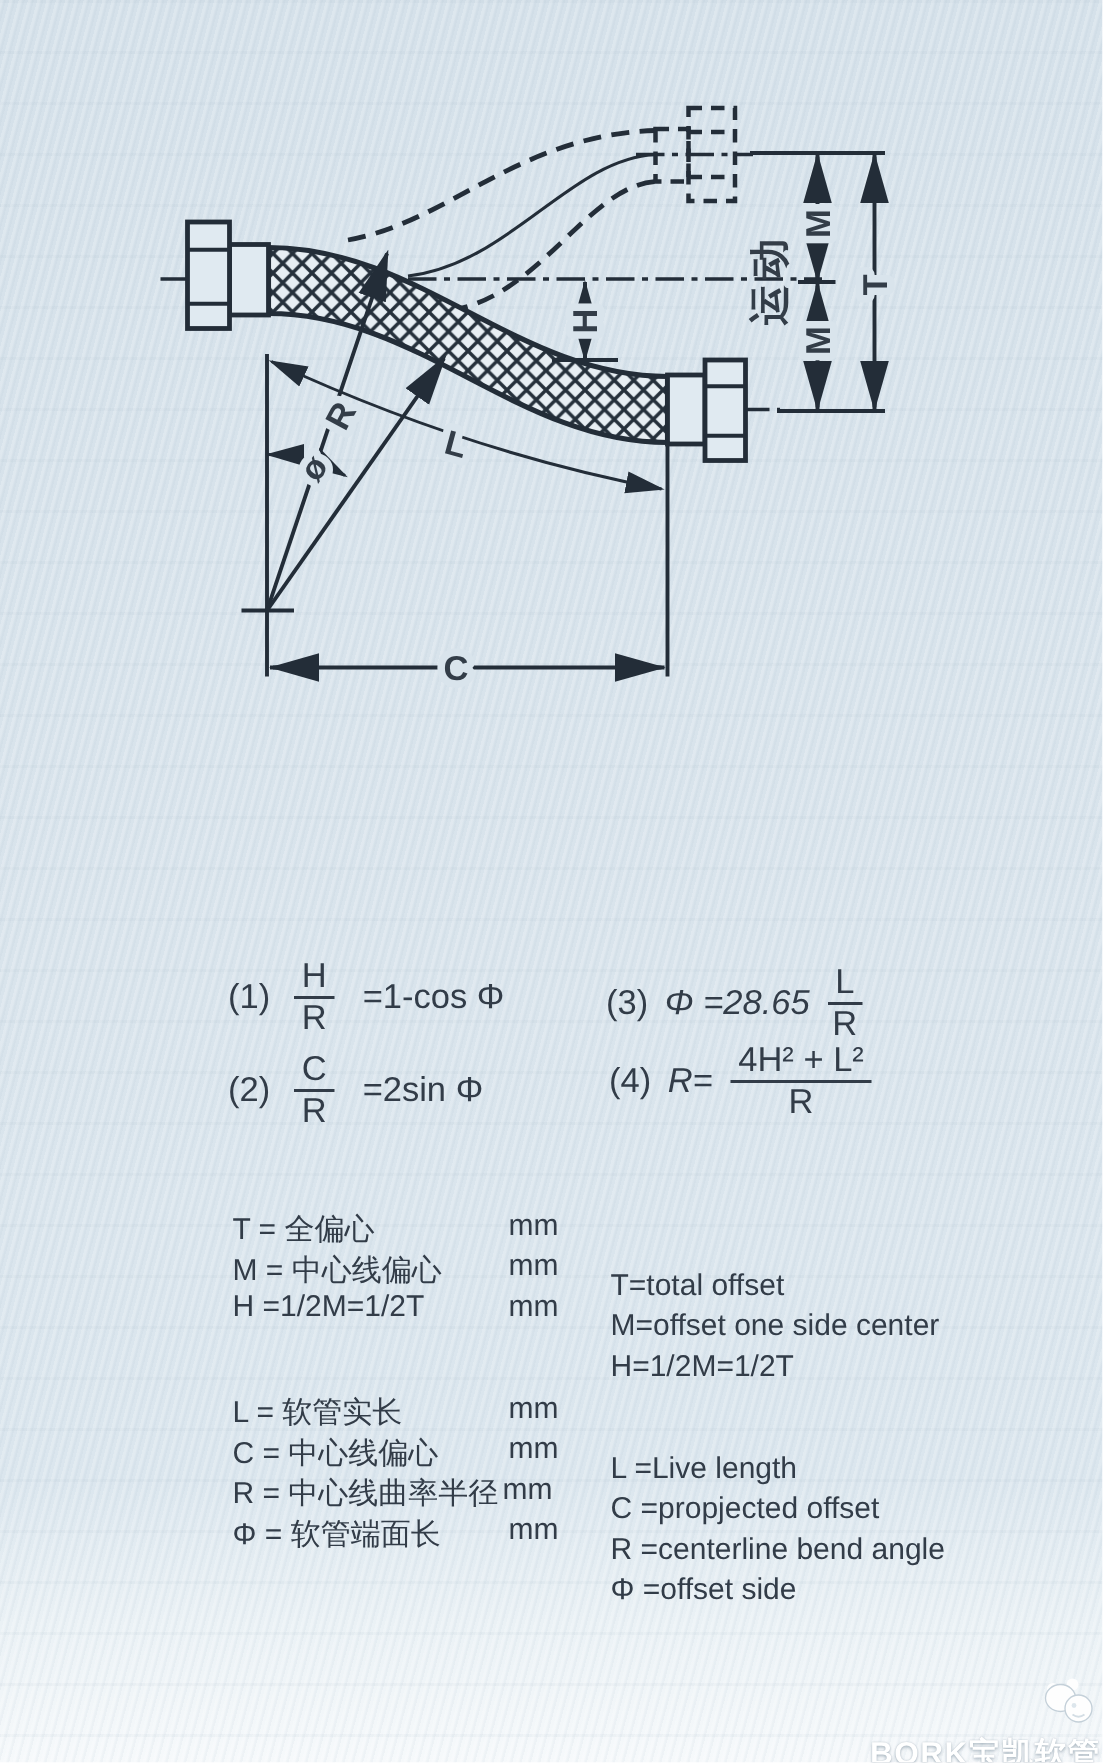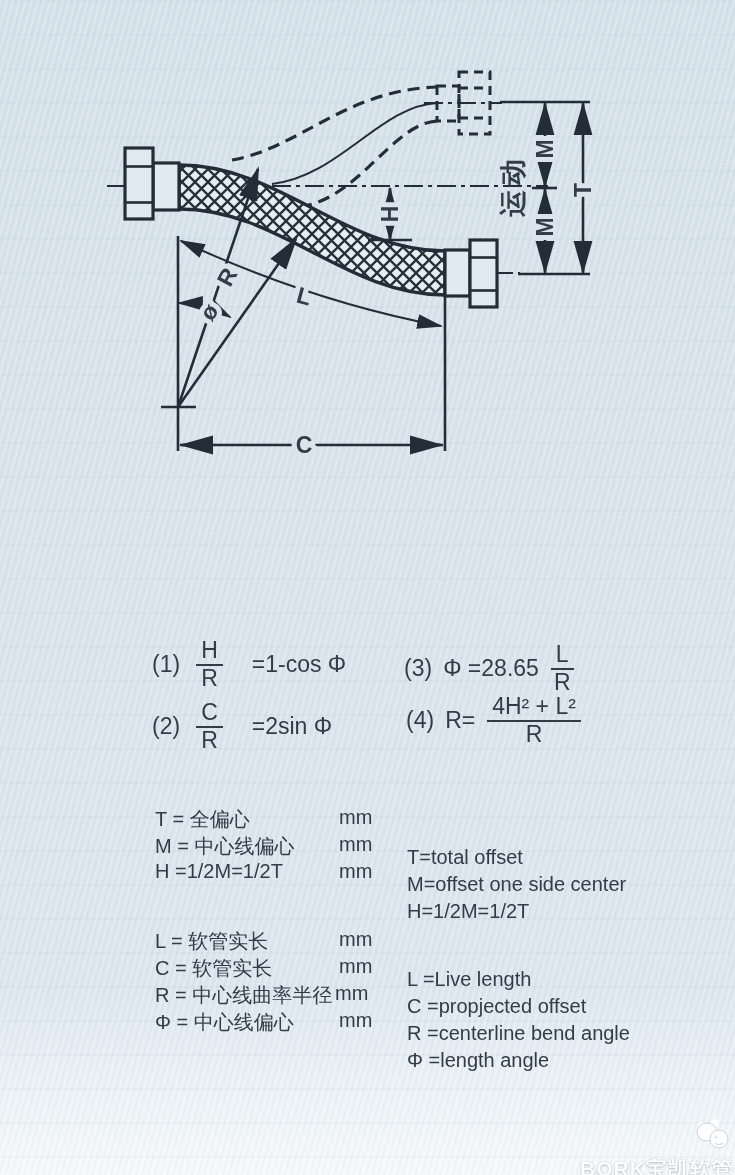--- a/index.html
+++ b/index.html
@@ -18,22 +18,22 @@
   svg .dsh2{stroke:#232d38;stroke-dasharray:9 6;stroke-width:3;fill:none;}
   svg .fit{fill:#e0eaf1;stroke:#232d38;stroke-width:3.2;}
   svg .dimtxt{font-family:"Liberation Sans",sans-serif;font-size:23px;font-weight:600;fill:#333d48;}
   svg .halo{paint-order:stroke;stroke:#d9e4ec;stroke-width:10px;stroke-linejoin:round;}
   svg .motion{font-size:27px;letter-spacing:4px;font-weight:600;fill:#333d48;}
   .formula{position:absolute;display:flex;align-items:center;color:#323c48;font-size:23px;white-space:nowrap;}
   .idx{margin-right:11px;}
   .frac{display:inline-flex;flex-direction:column;align-items:center;line-height:1.12;margin:0 5px;}
   .frac .den{border-top:2.3px solid #323c48;align-self:stretch;text-align:center;}
   .frac .num{padding:0 5px;}
-  .lhs{margin-right:7px;}
-  .rhs{margin-left:24px;}
+  .lhs{margin-right:7px;font-style:italic;}
+  .rhs{margin-left:14px;}
   .legend{position:absolute;color:#323c48;font-size:20px;}
   .lrow{position:relative;height:27px;white-space:nowrap;}
   .lzh{position:absolute;left:0;}
   .lmm{position:absolute;left:184px;}
   .len{position:absolute;left:252px;margin-top:40px;}
   .wm{position:absolute;left:580px;top:1117px;display:flex;align-items:flex-end;gap:4px;flex-direction:column;}
   .wm-text{color:#ffffff;font-size:21px;font-weight:bold;letter-spacing:1px;
     text-shadow:0 1px 2px rgba(138,154,168,.55),0 0 1px rgba(138,154,168,.65);}
 </style>
 </head>
@@ -189,33 +189,33 @@
     </div>
   </div>
 
   <div class="legend" style="left:155px;top:928px;">
     <div class="lrow">
       <span class="lzh">L = 软管实长</span>
       <span class="lmm">mm</span>
       <span class="len">L =Live length</span>
     </div>
     <div class="lrow">
-      <span class="lzh">C = 软管实长</span>
+      <span class="lzh">C = 中心线偏心</span>
       <span class="lmm">mm</span>
       <span class="len">C =propjected offset</span>
     </div>
     <div class="lrow">
       <span class="lzh">R = 中心线曲率半径</span>
       <span class="lmm" style="left:180px;">mm</span>
       <span class="len">R =centerline bend angle</span>
     </div>
     <div class="lrow">
-      <span class="lzh">Φ = 中心线偏心</span>
-      <span class="lmm">mm</span>
-      <span class="len">Φ =length angle</span>
+      <span class="lzh">Φ = 软管端面长</span>
+      <span class="lmm">mm</span>
+      <span class="len">Φ =offset side</span>
     </div>
   </div>
 
   <div class="wm">
     <svg width="40" height="34" viewBox="0 0 40 34">
       <g opacity="0.96">
         <circle cx="8" cy="9" r="4" fill="#ffffff"></circle>
         <circle cx="21" cy="6" r="4" fill="#ffffff"></circle>
         <ellipse cx="13" cy="15" rx="10" ry="9" fill="#ffffff" stroke="#c3cfd8" stroke-width="0.9"></ellipse>
         <circle cx="25" cy="22" r="9" fill="#ffffff" stroke="#c3cfd8" stroke-width="0.9"></circle>

